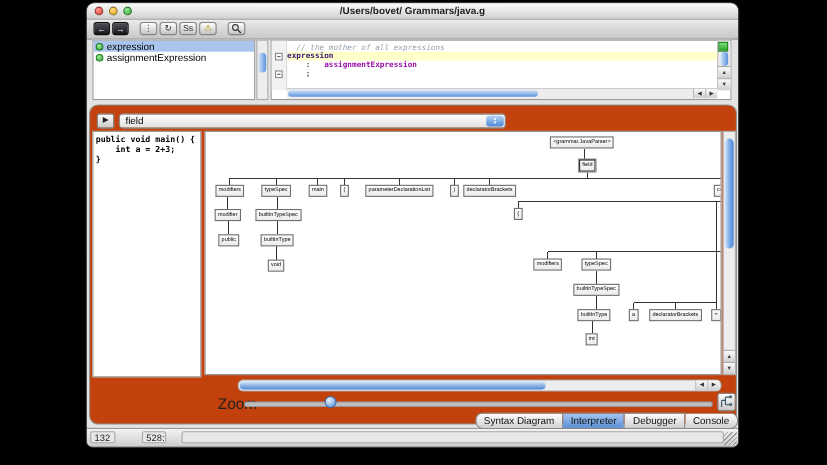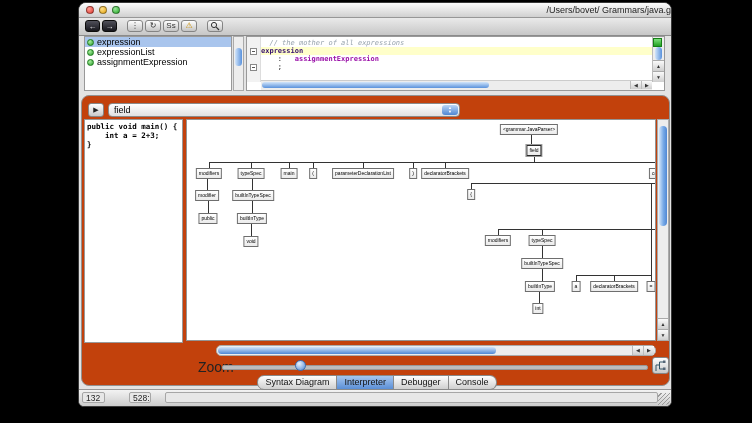--- a/index.html
+++ b/index.html
@@ -7,21 +7,21 @@
        font-family:"Liberation Sans",sans-serif;-webkit-font-smoothing:antialiased}
   .window{position:absolute;left:78px;top:2px;width:594px;height:405px;background:#e3e3e3;
           border:1px solid #3a3a3a;border-radius:8px 8px 6px 6px;box-sizing:border-box;overflow:hidden}
   
   .titlebar{height:14px;background:linear-gradient(#fcfcfc,#d0d0d0);border-bottom:1px solid #979797;position:relative}
   .lights{position:absolute;left:7px;top:3px;display:flex;gap:5px}
   .light{width:8px;height:8px;border-radius:50%;border:1px solid rgba(0,0,0,.4);box-sizing:border-box}
   .light.red{background:radial-gradient(circle at 35% 30%,#ff9d94,#e23a30)}
   .light.yellow{background:radial-gradient(circle at 35% 30%,#ffe08a,#e2a310)}
   .light.green{background:radial-gradient(circle at 35% 30%,#9ce89c,#25a825)}
-  .title{text-align:right;font-size:9px;font-weight:normal;color:#1d1d1d;line-height:14px}
+  .title{text-align:center;font-size:9px;font-weight:bold;color:#1d1d1d;line-height:14px}
   
   .toolbar{height:17px;background:linear-gradient(#eaeaea,#c7c7c7);border-bottom:1px solid #8b8b8b;position:relative}
   .nav-btn{position:absolute;top:2px;width:15px;height:12px;background:linear-gradient(#50505a,#16161c);
            border:1px solid #0c0c0c;border-radius:3px;color:#eee;font-size:8px;line-height:11px;text-align:center;box-sizing:border-box}
   .tb-group{position:absolute;left:48px;top:2px;display:flex;gap:2px}
   .tb-btn{width:16px;height:12px;background:linear-gradient(#fefefe,#c4c4c4);border:1px solid #848484;
           border-radius:3px;font-size:8px;line-height:10px;text-align:center;color:#333;box-sizing:border-box}
   .tb-btn.warn{color:#c88d00}
   .search-btn{position:absolute;left:128px;top:2px}
   
@@ -86,21 +86,21 @@
   .hthumb{position:absolute;left:1px;top:1px;width:278px;height:7px;border-radius:4px;background:linear-gradient(#d2e5fa,#4f87d4)}
   .harrows{position:absolute;right:1px;top:0;display:flex;height:9px}
   .zoom-label{position:absolute;left:116px;top:263px;font-size:14px;color:#222}
   .slider-track{position:absolute;left:140px;top:269px;width:424px;height:3px;background:#bdbdbd;
                 border:1px solid #989898;border-radius:2px}
   .slider-thumb{position:absolute;left:213px;top:264px;width:11px;height:11px;border-radius:50%;
                 background:radial-gradient(circle at 35% 30%,#eaf3fc,#4f87d4);border:1px solid #3a6cb0;box-sizing:border-box}
   .tree-btn{position:absolute;left:570px;top:261px;width:17px;height:17px;background:linear-gradient(#fff,#c9c9c9);
             border:1px solid #868686;border-radius:3px;box-sizing:border-box}
   
-  .tabs{position:absolute;left:4px;right:0;top:372px;display:flex;justify-content:center;z-index:3}
+  .tabs{position:absolute;left:4px;right:0;top:372px;display:flex;justify-content:flex-end;z-index:3}
   .tab{height:13px;line-height:13px;font-size:9px;padding:0 7px;background:linear-gradient(#fdfdfd,#d0d0d0);
        border:1px solid #898989;border-left:none;color:#111}
   .tab:first-child{border-left:1px solid #898989;border-radius:7px 0 0 7px}
   .tab:last-child{border-radius:0 7px 7px 0}
   .tab.selected{background:linear-gradient(#a5c6f0,#5b8fd6)}
   
   .status{position:absolute;left:0;bottom:0;width:100%;height:16px;background:linear-gradient(#f3f3f3,#cccccc);
           border-top:1px solid #979797}
   .cell{position:absolute;top:2px;height:11px;background:#e7e7e7;border:1px solid #a6a6a6;border-radius:2px;
         font-size:8.5px;line-height:10px;padding:0 3px;box-sizing:border-box;color:#222;overflow:hidden}
@@ -136,24 +136,20 @@
         <line x1="6.2" y1="6.2" x2="9" y2="9" stroke="#333" stroke-width="1.2"></line>
       </svg>
     </div>
   </div>
 
   <div class="split">
     <div class="rules">
         <div class="rule-item selected">
           <span class="rule-dot"></span>
           <span class="rule-label">expression</span>
-        </div>
-        <div class="rule-item">
-          <span class="rule-dot"></span>
-          <span class="rule-label">expressionList</span>
         </div>
         <div class="rule-item">
           <span class="rule-dot"></span>
           <span class="rule-label">assignmentExpression</span>
         </div>
       </div>
     <div class="list-scroll">
       <div class="list-thumb"></div>
     </div>
     <div class="editor">

